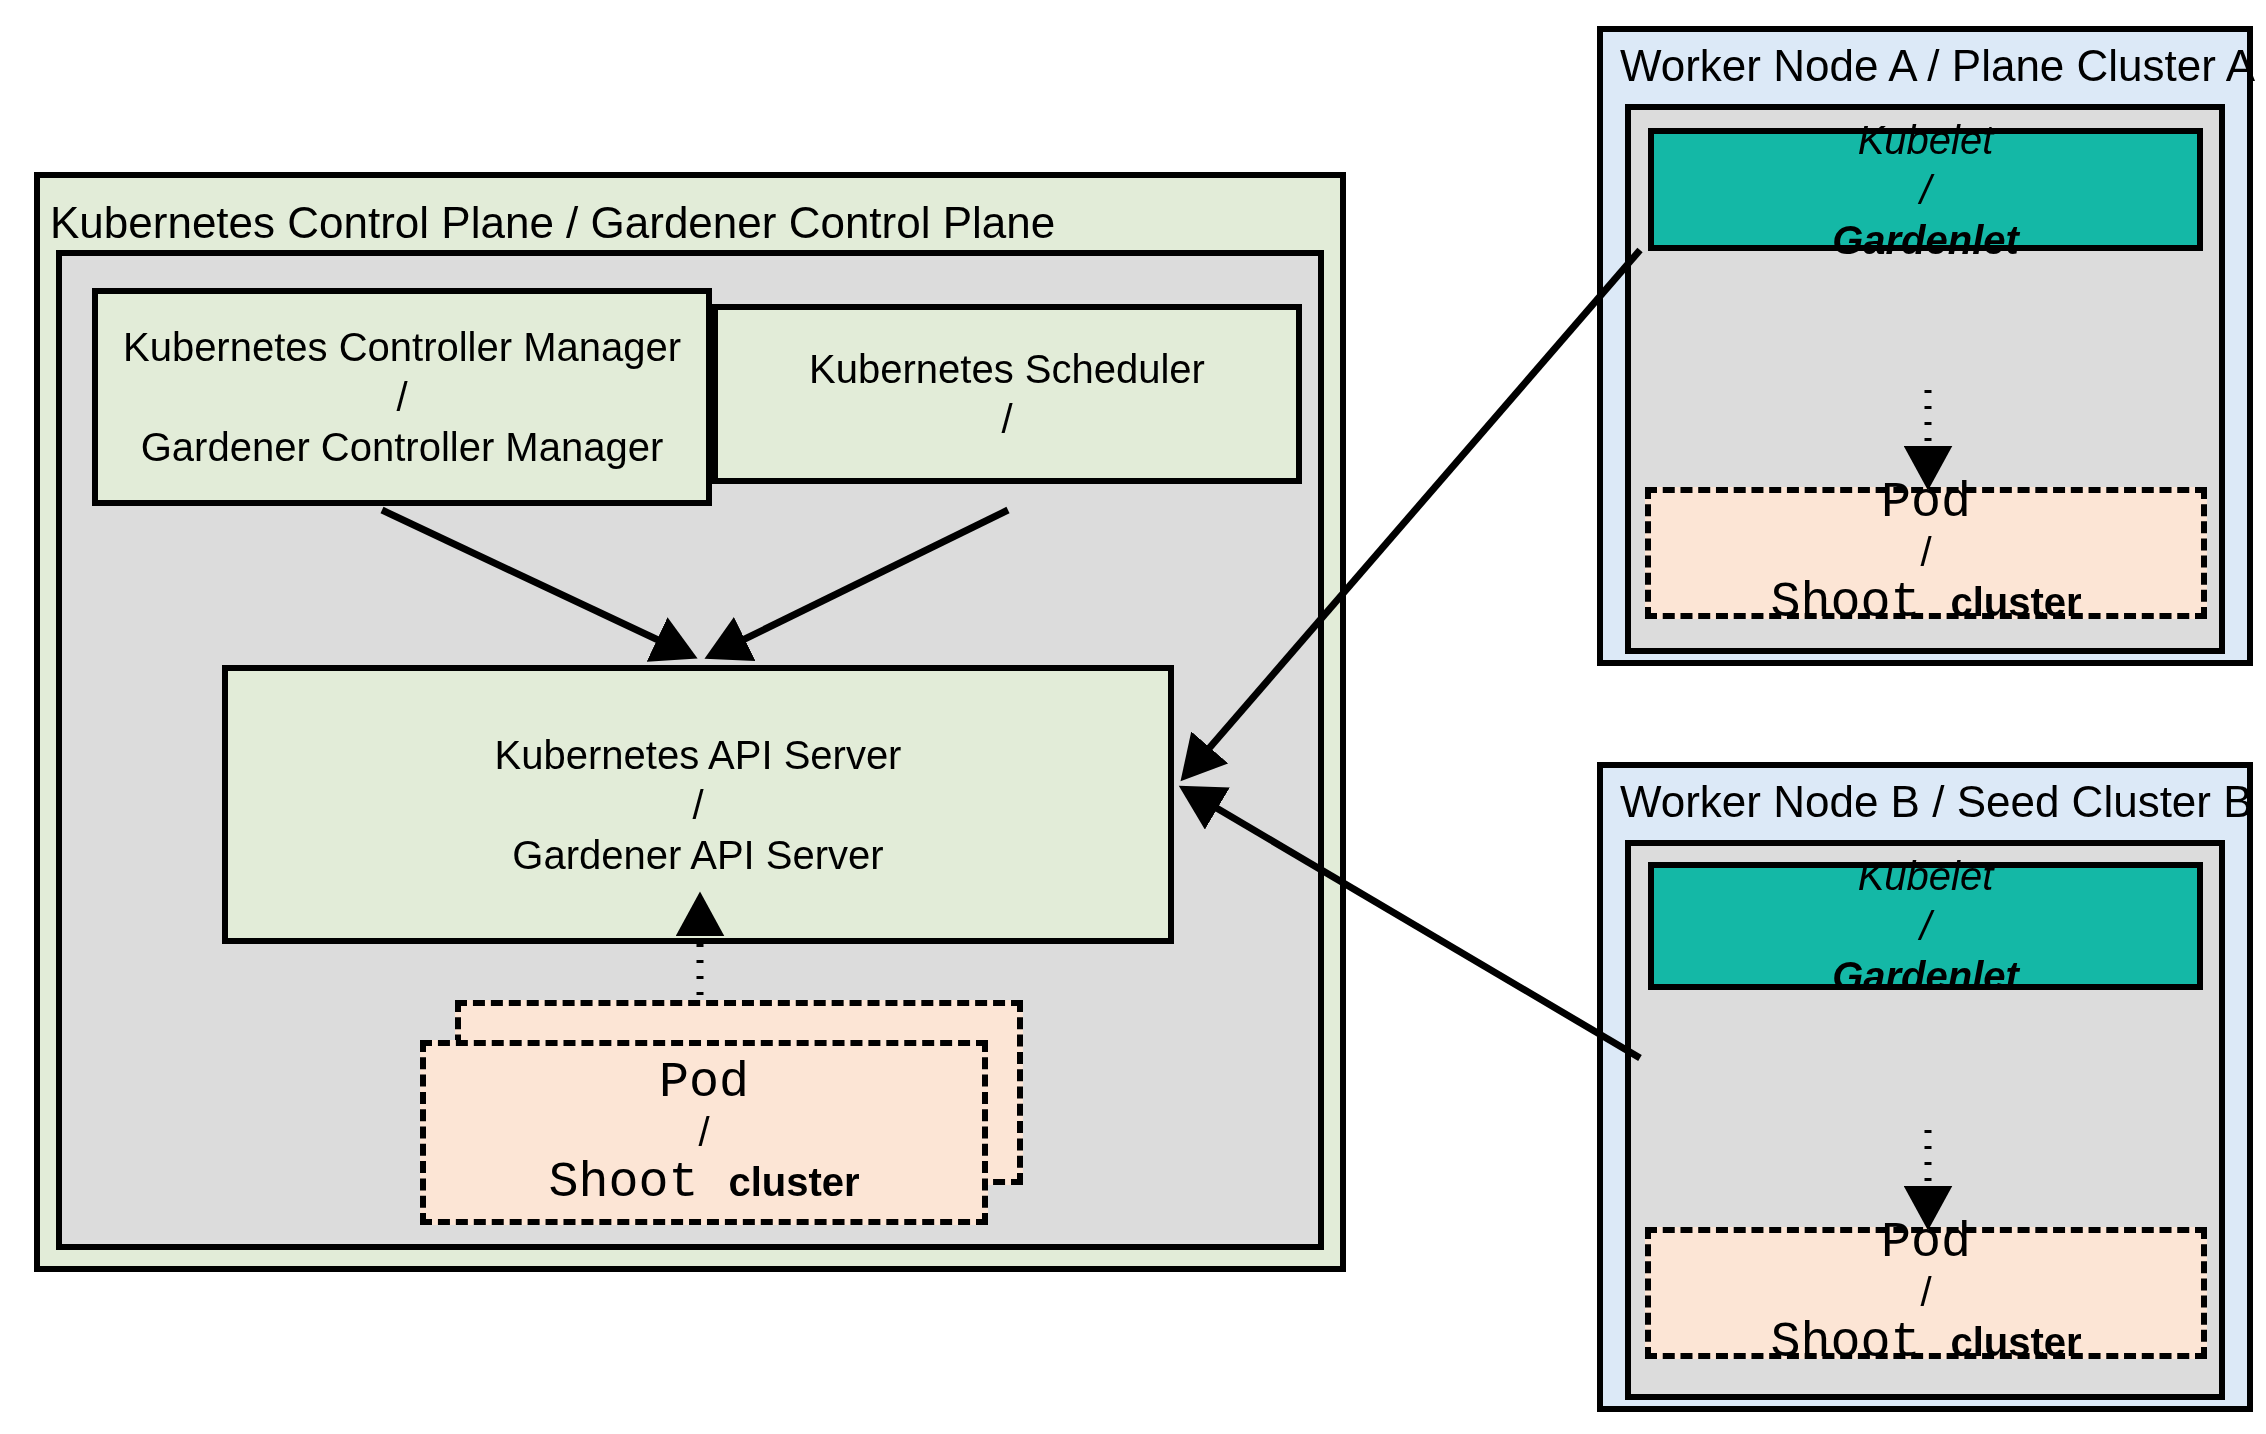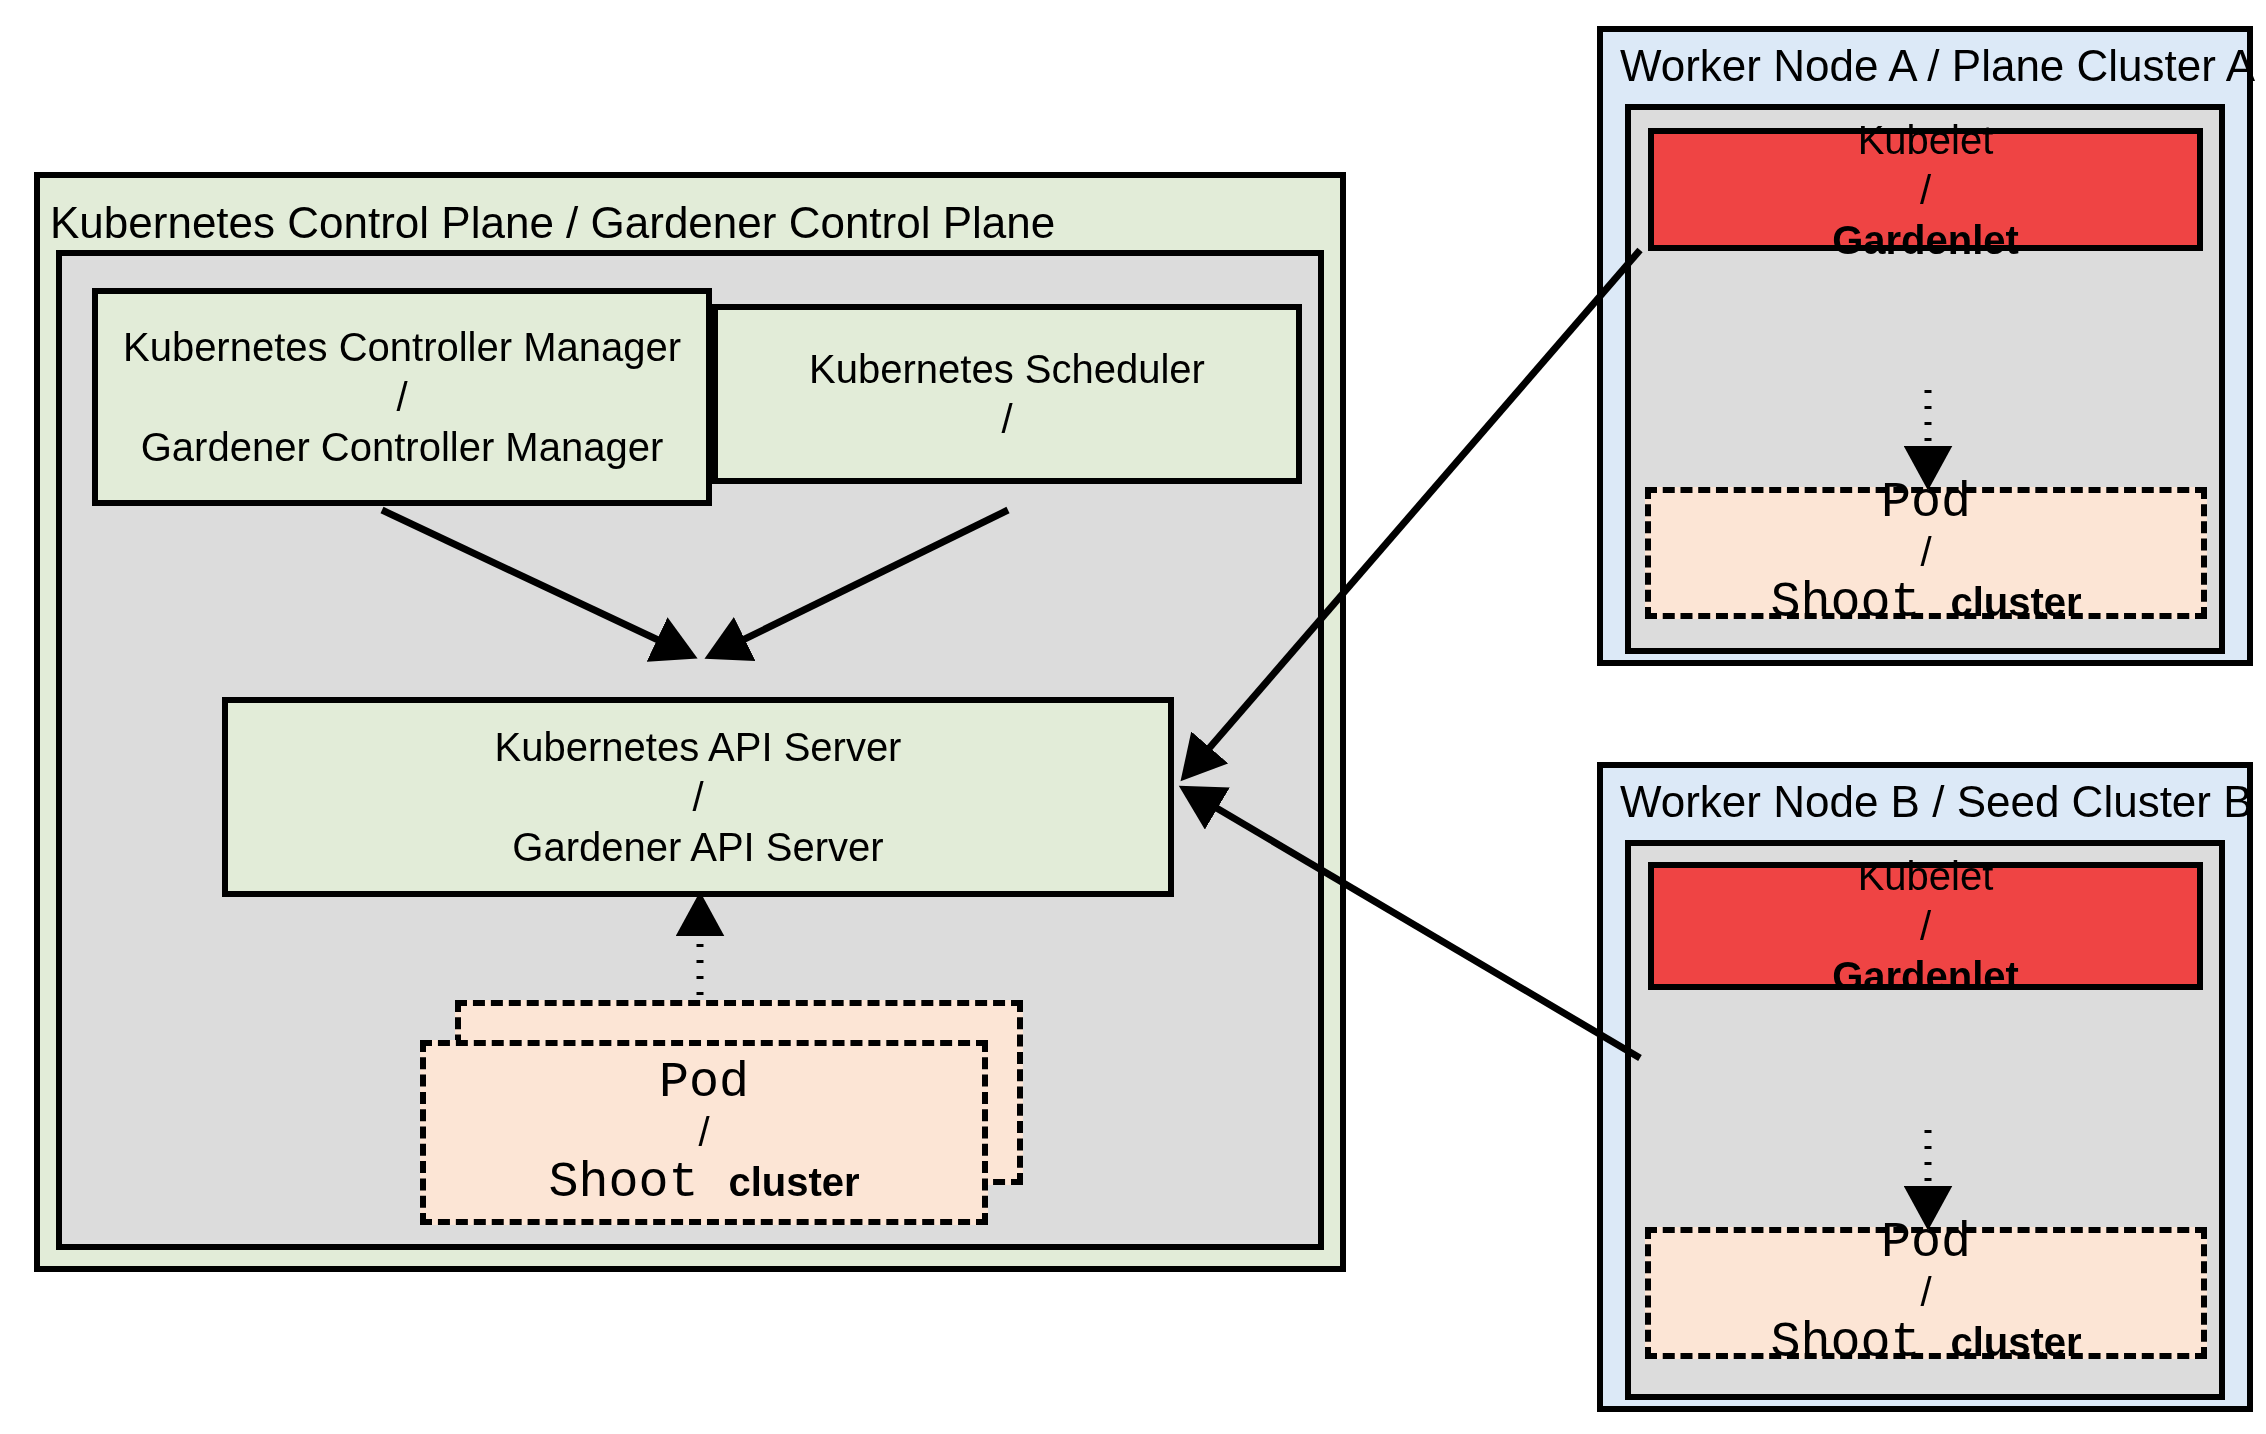--- a/index.html
+++ b/index.html
@@ -15,21 +15,21 @@
   
   #cp-outer{left:34px;top:172px;width:1312px;height:1100px;background:#e2ecd8;}
   #cp-title{position:absolute;left:50px;top:192px;width:1200px;height:62px;
             font-size:44px;line-height:62px;white-space:nowrap;}
   #cp-inner{left:56px;top:250px;width:1268px;height:1000px;background:#dcdcdc;}
 
   
   .green{background:#e2ecd8;}
   #kcm{left:70px;top:288px;width:620px;height:218px;margin-left:22px;}
   #ksch{left:712px;top:288px;width:590px;height:180px;margin-top:16px;}
-  #kapi{left:222px;top:697px;width:952px;height:200px;}
+  #kapi{left:222px;top:665px;width:952px;height:279px;}
 
   .stack{display:flex;flex-direction:column;align-items:center;justify-content:center;
          width:100%;height:100%;}
   .ln{font-size:40px;line-height:50px;white-space:nowrap;}
   .ln.b{font-weight:bold;}
   .slash{font-size:40px;line-height:50px;}
 
   
   .dash{position:absolute;box-sizing:border-box;border:6px dashed #000;background:#fce5d5;}
   #pod-left-back{left:455px;top:1000px;width:568px;height:185px;}
@@ -40,21 +40,21 @@
   .wn{background:#dce9f7;}
   #wnA{left:1597px;top:26px;width:656px;height:640px;}
   #wnB{left:1597px;top:762px;width:656px;height:650px;}
   .wn-title{position:absolute;font-size:44px;line-height:60px;white-space:nowrap;}
   #wnA-title{left:1620px;top:36px;}
   #wnB-title{left:1620px;top:772px;}
   .wn-inner{background:#dcdcdc;}
   #wnA-inner{left:1625px;top:104px;width:600px;height:550px;}
   #wnB-inner{left:1625px;top:840px;width:600px;height:560px;}
 
-  .orange{background:#ef4444;}
+  .orange{background:#14b8a6;font-style:italic;}
   #kubA{left:1648px;top:128px;width:555px;height:123px;}
   #kubB{left:1648px;top:862px;width:555px;height:128px;}
 
   #podA{left:1645px;top:487px;width:562px;height:132px;}
   #podB{left:1645px;top:1227px;width:562px;height:132px;}
 
   svg.ov{position:absolute;left:0;top:0;width:2266px;height:1434px;
          pointer-events:none;overflow:visible;}
 </style>
 </head>

